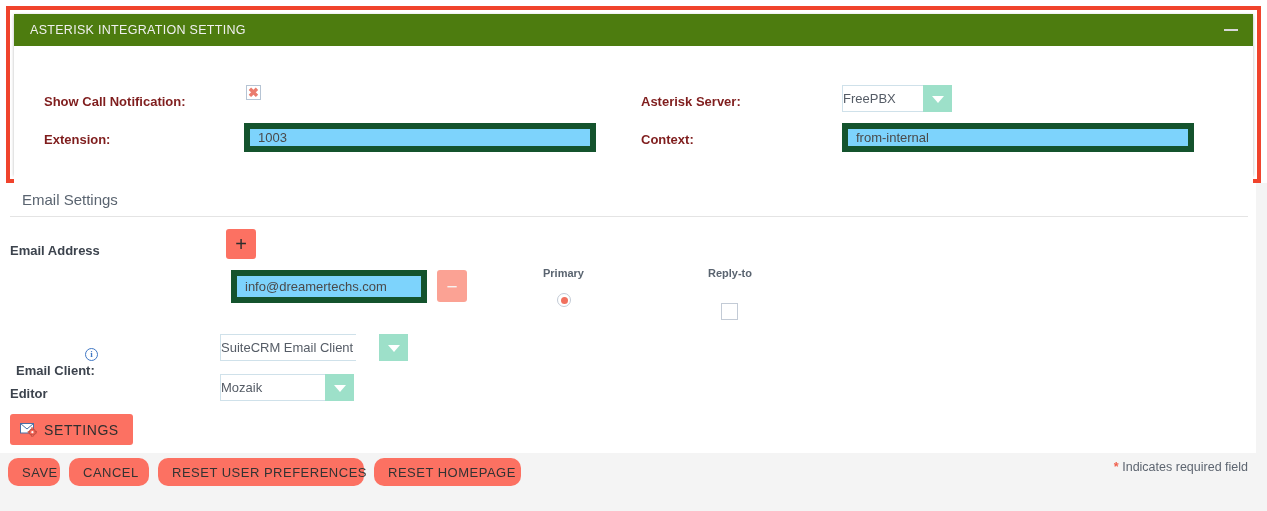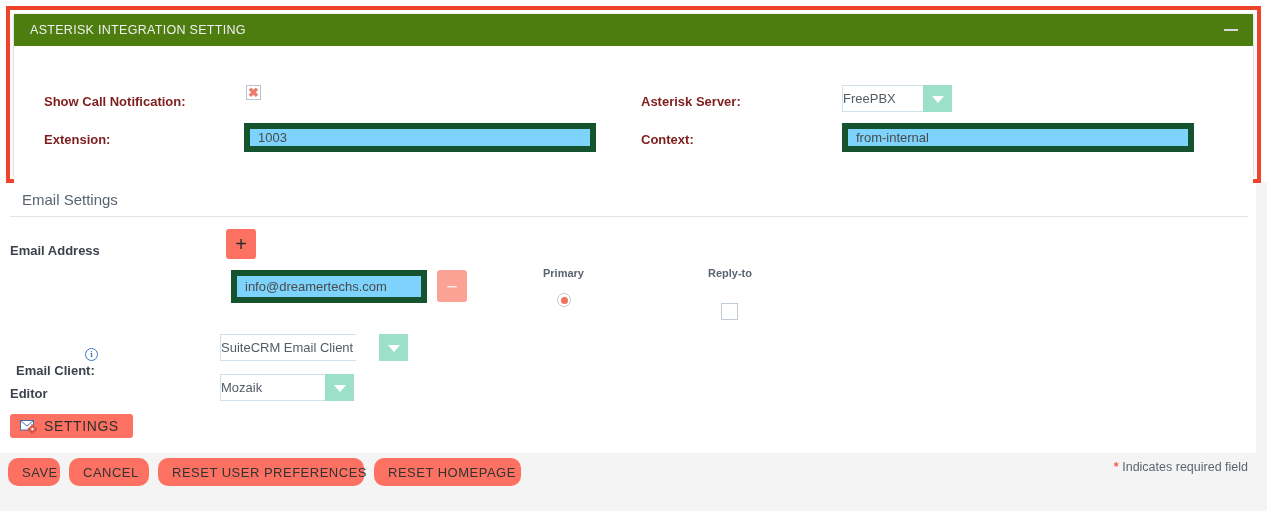--- a/index.html
+++ b/index.html
@@ -248,21 +248,21 @@
     font-weight: bold;
     line-height: 10px;
     text-align: center;
     font-family: "Liberation Serif", serif;
   }
 
   #settings-btn {
     position: absolute;
     left: 10px;
     top: 414px;
-    height: 24px;
+    height: 31px;
     background: #fc7162;
     border: none;
     border-radius: 3px;
     color: #2f2f2f;
     font-size: 14px;
     letter-spacing: 0.6px;
     padding: 0 14px 0 10px;
     display: flex;
     align-items: center;
     gap: 7px;

